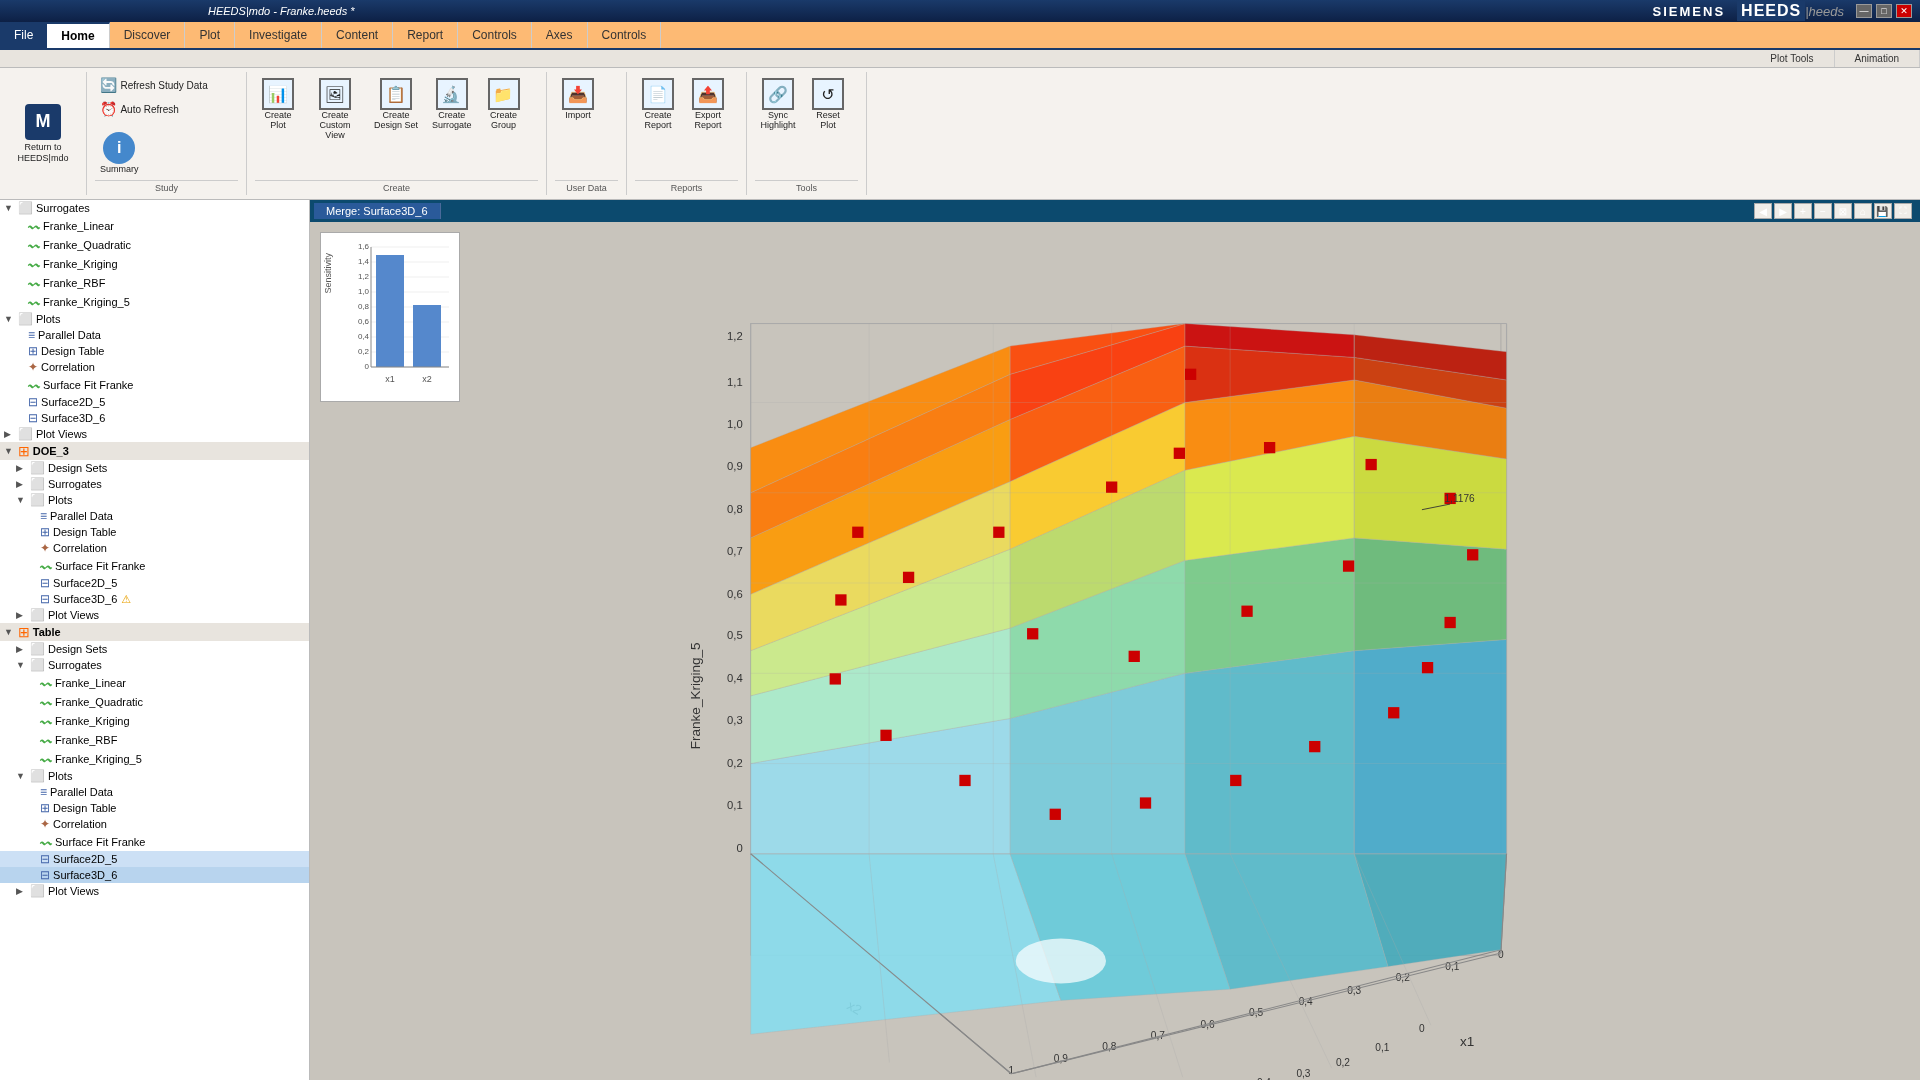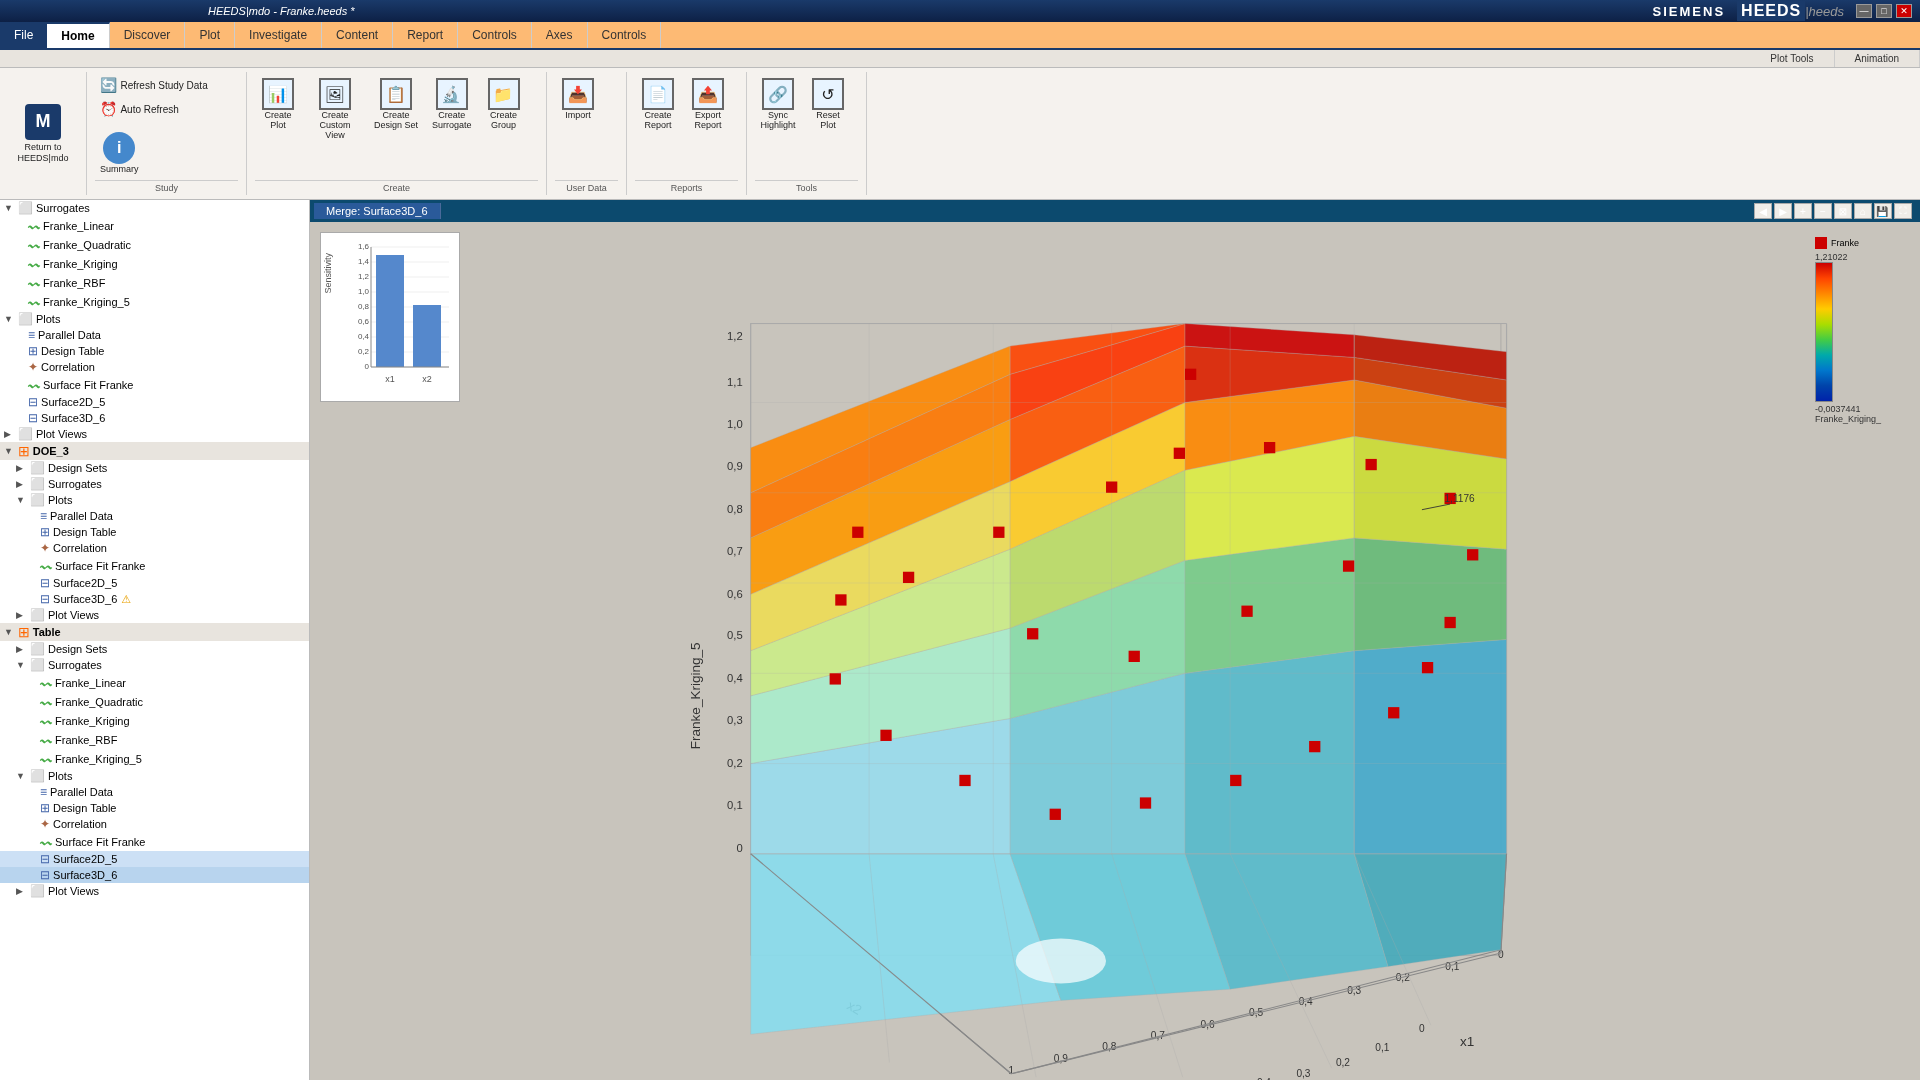--- a/index.html
+++ b/index.html
@@ -798,34 +798,16 @@
           <line x1="296" y1="755" x2="730" y2="648" stroke="#888" stroke-width="1"></line>
 
           <line x1="170" y1="560" x2="188" y2="745" stroke="#aaa" stroke-width="0.5" opacity="0.5"></line>
           <line x1="280" y1="560" x2="318" y2="758" stroke="#aaa" stroke-width="0.5" opacity="0.5"></line>
           <line x1="385" y1="560" x2="448" y2="758" stroke="#aaa" stroke-width="0.5" opacity="0.5"></line>
           <line x1="490" y1="560" x2="580" y2="750" stroke="#aaa" stroke-width="0.5" opacity="0.5"></line>
           <line x1="600" y1="560" x2="668" y2="712" stroke="#aaa" stroke-width="0.5" opacity="0.5"></line>
         </svg>
 
         
-        <div id="color-legend" style="position:absolute;right:15px;top:15px;display:flex;flex-direction:column;align-items:flex-start;font-size:9px;width:90px;">
-          <div style="display:flex;align-items:center;gap:4px;margin-bottom:3px;">
-            <span style="display:inline-block;width:12px;height:12px;background:#cc0000;"></span>
-            <span>Franke</span>
-          </div>
-          <div style="font-size:9px;color:#333;margin-left:0;">1,21022</div>
-          <div style="display:flex;align-items:stretch;gap:4px;">
-            <div style="width:18px;height:140px;background:linear-gradient(to bottom, #cc0000, #ff4400, #ff8800, #ffcc00, #aadd00, #44cc44, #00aaaa, #0077cc, #0044aa, #0022aa);border:1px solid #888;"></div>
-            <div style="display:flex;flex-direction:column;justify-content:space-between;height:140px;font-size:8px;color:#555;">
-              <span></span>
-                <span></span>
-                <span></span>
-                <span></span>
-            </div>
-          </div>
-          <div style="font-size:9px;color:#333;margin-top:2px;">-0,0037441</div>
-          <div style="font-size:9px;color:#333;">Franke_Kriging_</div>
-        </div>
       </div>
     </div>
   </div>
 </div>
 
 </body></html>

